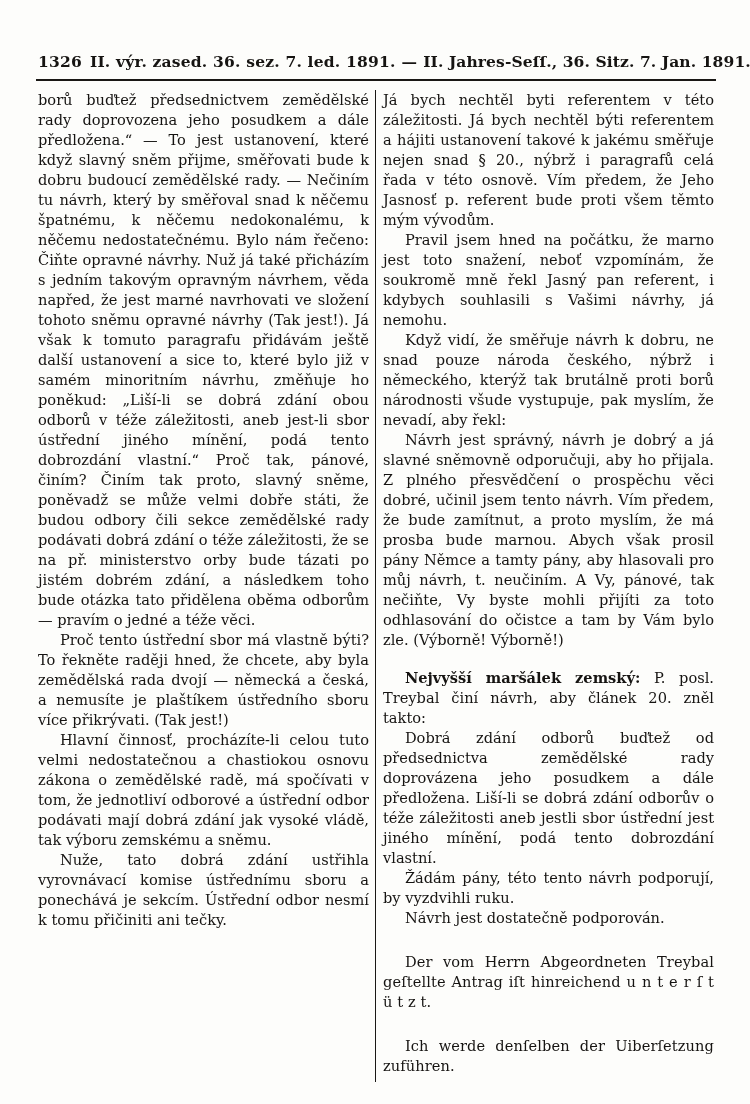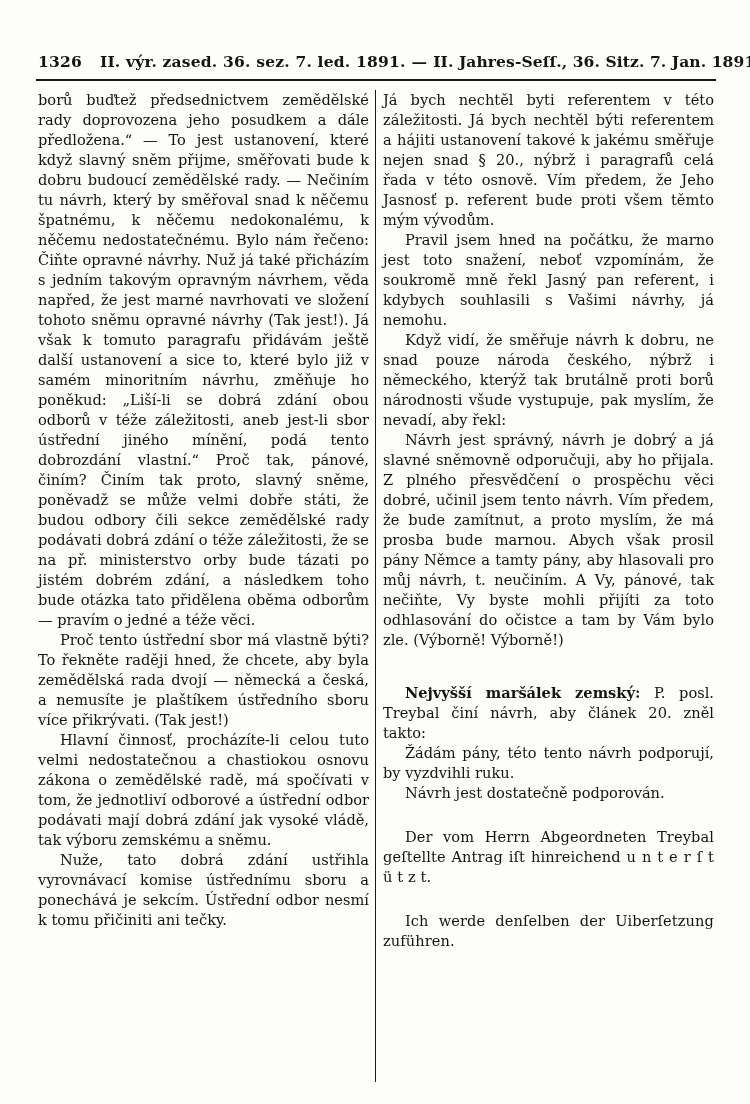--- a/index.html
+++ b/index.html
@@ -21,21 +21,21 @@
   .header {
     position: absolute;
     left: 38px;
     top: 52px;
     width: 678px;
     font-size: 15.5px;
     font-weight: bold;
     white-space: nowrap;
     letter-spacing: 0.2px;
   }
-  .header .pagenum { margin-right: 18px; }
+  .header .pagenum { margin-right: 8px; }
   .header .sep { margin: 0 6px; }
   .header-rule {
     position: absolute;
     left: 36px;
     top: 79px;
     width: 680px;
     height: 2px;
     background: #1a1815;
   }
   .columns {
@@ -58,21 +58,21 @@
     width: 1px;
     background: #1a1815;
     flex: 0 0 1px;
     height: 992px;
   }
   p {
     margin: 0;
     text-indent: 1.5em;
   }
   p.noindent { text-indent: 0; }
-  p.gap-lg { margin-top: 33px; }
+  p.gap-lg { margin-top: 18px; }
   p.gap-sm { margin-top: 24px; }
   .runin-bold { font-weight: bold; }
   .fraktur {
     font-family: "DejaVu Serif", serif;
     letter-spacing: 0.1px;
   }
 </style>
 </head>
 <body>
 
@@ -96,20 +96,21 @@
     <div class="column-divider"></div>
 
     <div class="col col-right">
       <p class="noindent">Já bych nechtěl byti referentem v této záležitosti. Já bych nechtěl býti referentem a hájiti ustanovení takové k jakému směřuje nejen snad § 20., nýbrž i paragrafů celá řada v této osnově. Vím předem, že Jeho Jasnosť p. referent bude proti všem těmto mým vývodům.</p>
       <p>Pravil jsem hned na počátku, že marno jest toto snažení, neboť vzpomínám, že soukromě mně řekl Jasný pan referent, i kdybych souhlasili s Vašimi návrhy, já nemohu.</p>
       <p>Když vidí, že směřuje návrh k dobru, ne snad pouze národa českého, nýbrž i německého, kterýž tak brutálně proti borů národnosti všude vystupuje, pak myslím, že nevadí, aby řekl:</p>
       <p>Návrh jest správný, návrh je dobrý a já slavné sněmovně odporučuji, aby ho přijala. Z plného přesvědčení o prospěchu věci dobré, učinil jsem tento návrh. Vím předem, že bude zamítnut, a proto myslím, že má prosba bude marnou. Abych však prosil pány Němce a tamty pány, aby hlasovali pro můj návrh, t. neučiním. A Vy, pánové, tak nečiňte, Vy byste mohli přijíti za toto odhlasování do očistce a tam by Vám bylo zle. (Výborně! Výborně!)</p>
 
       <p class="gap-lg"><span class="runin-bold">Nejvyšší maršálek zemský:</span><span> P. posl. Treybal činí návrh, aby článek 20. zněl takto:</span></p>
 
+      <p>Dobrá zdání odborů buďtež od předsednictva zemědělské rady doprovázena jeho posudkem a dále předložena. Liší-li se dobrá zdání odborův o téže záležitosti aneb jestli sbor ústřední jest jiného mínění, podá tento dobrozdání vlastní.</p>
       <p>Žádám pány, této tento návrh podporují, by vyzdvihli ruku.</p>
       <p>Návrh jest dostatečně podporován.</p>
       <p class="fraktur gap-sm">Der vom Herrn Abgeordneten Treybal geſtellte Antrag iſt hinreichend u n t e r ſ t ü t z t.</p>
       <p class="fraktur gap-sm">Ich werde denſelben der Uiberſetzung zuführen.</p>
 
     </div>
 
   </div>
 </div>
 

